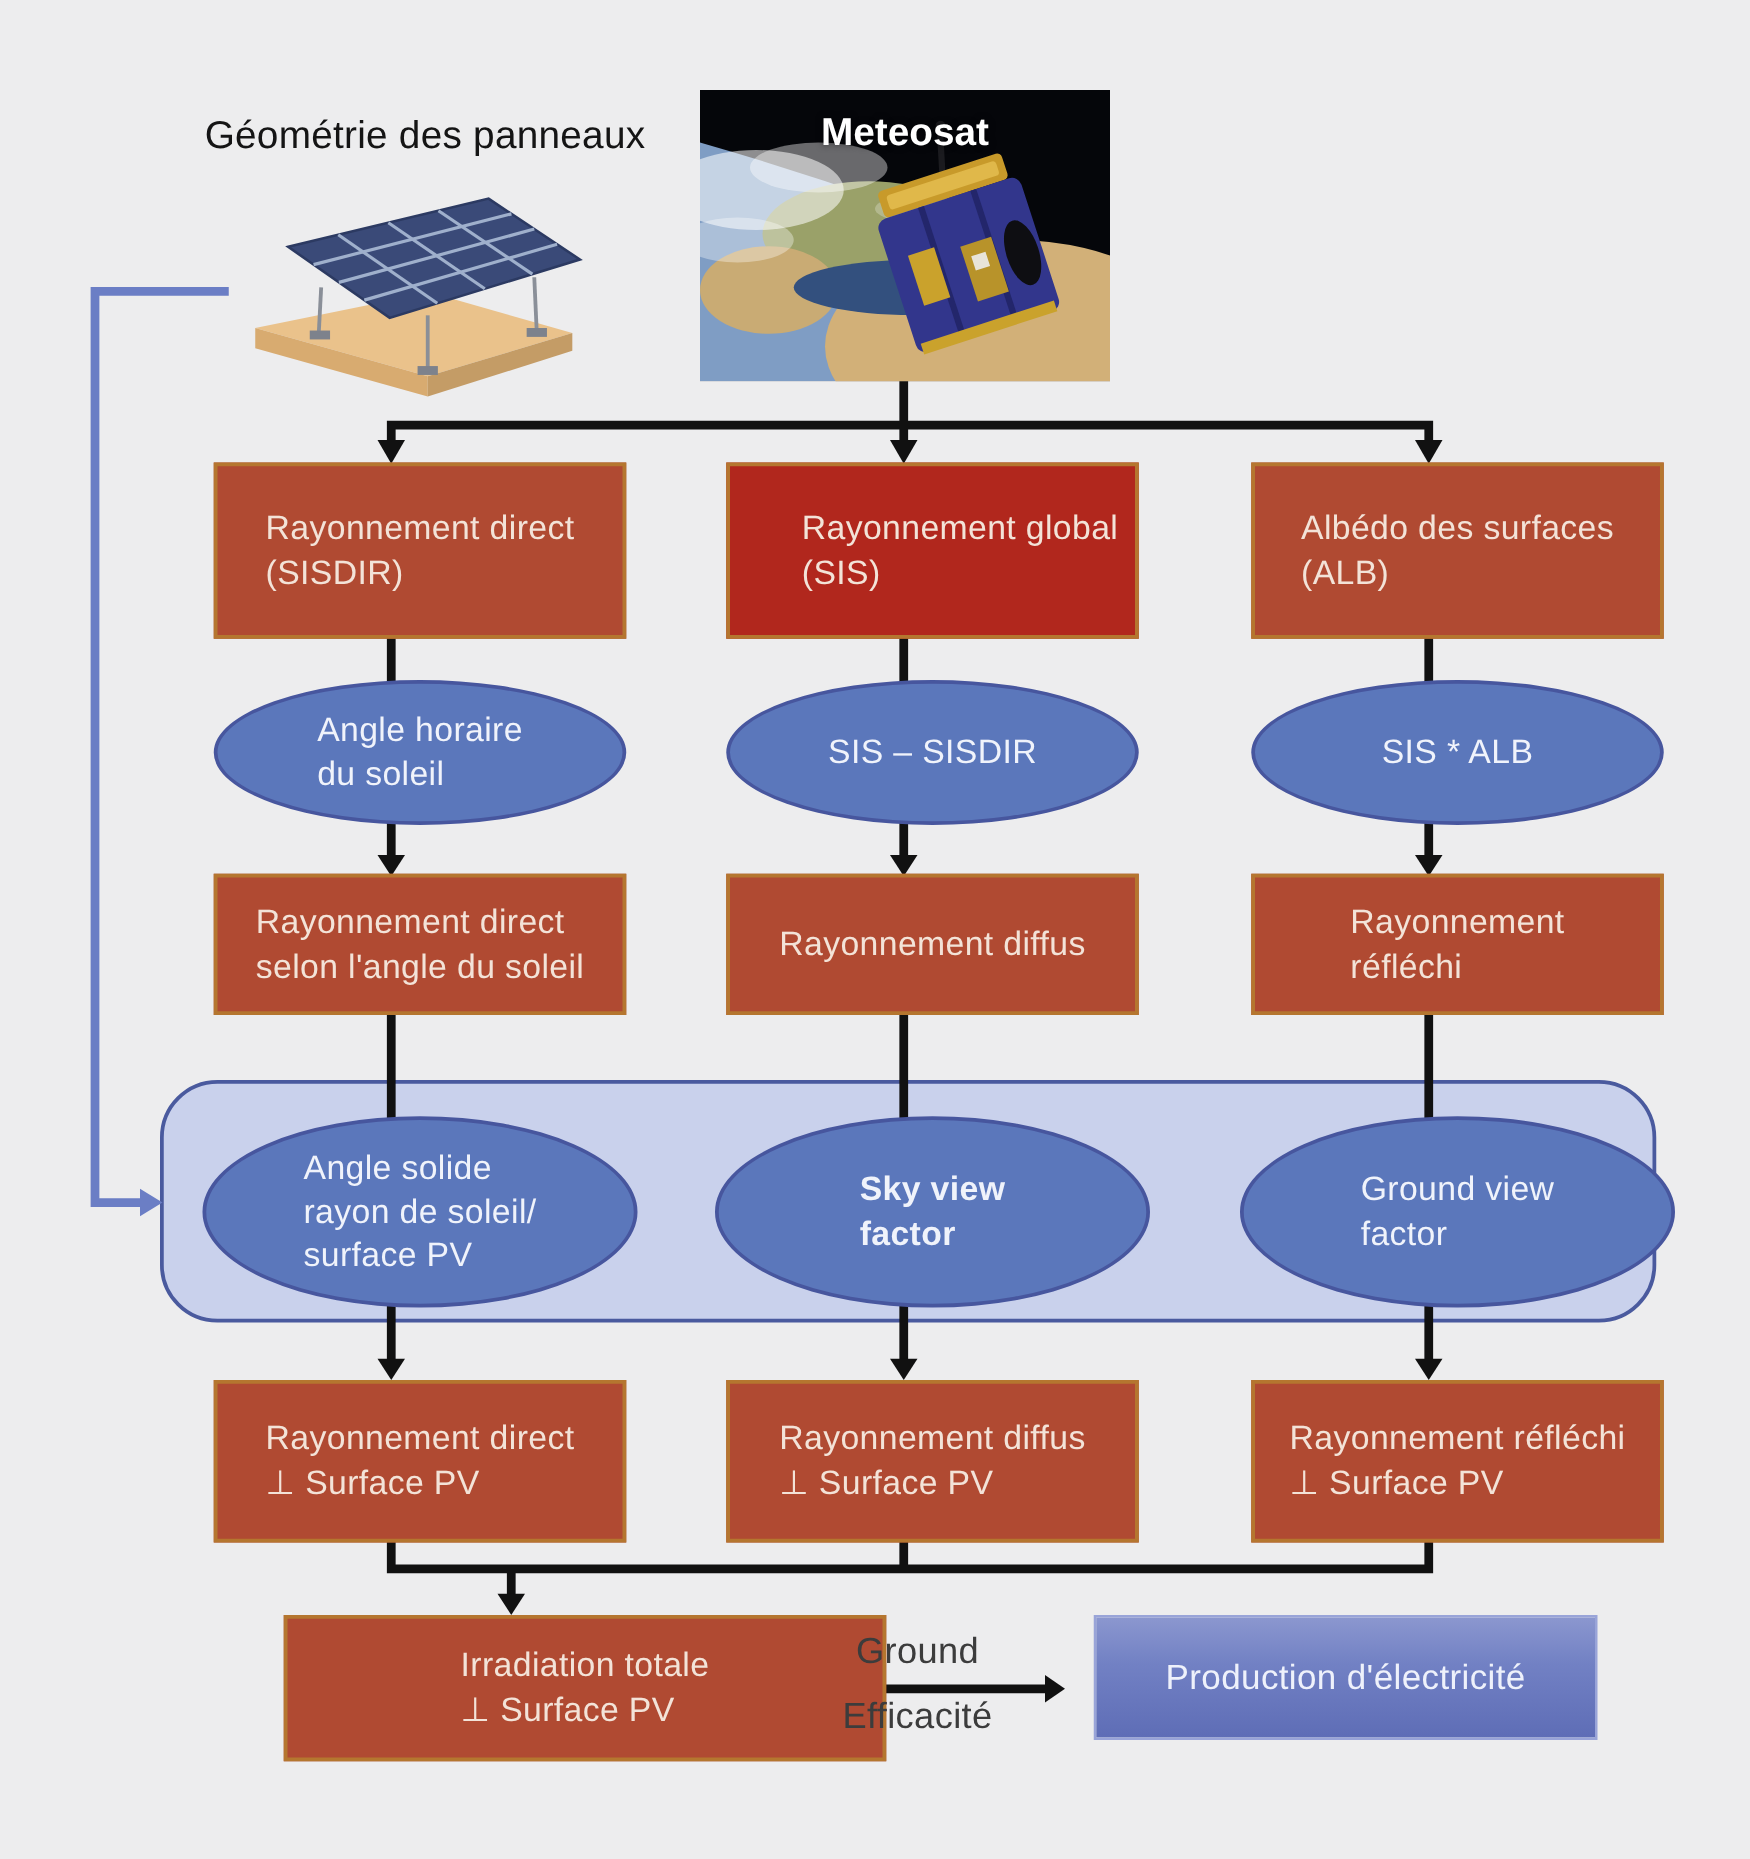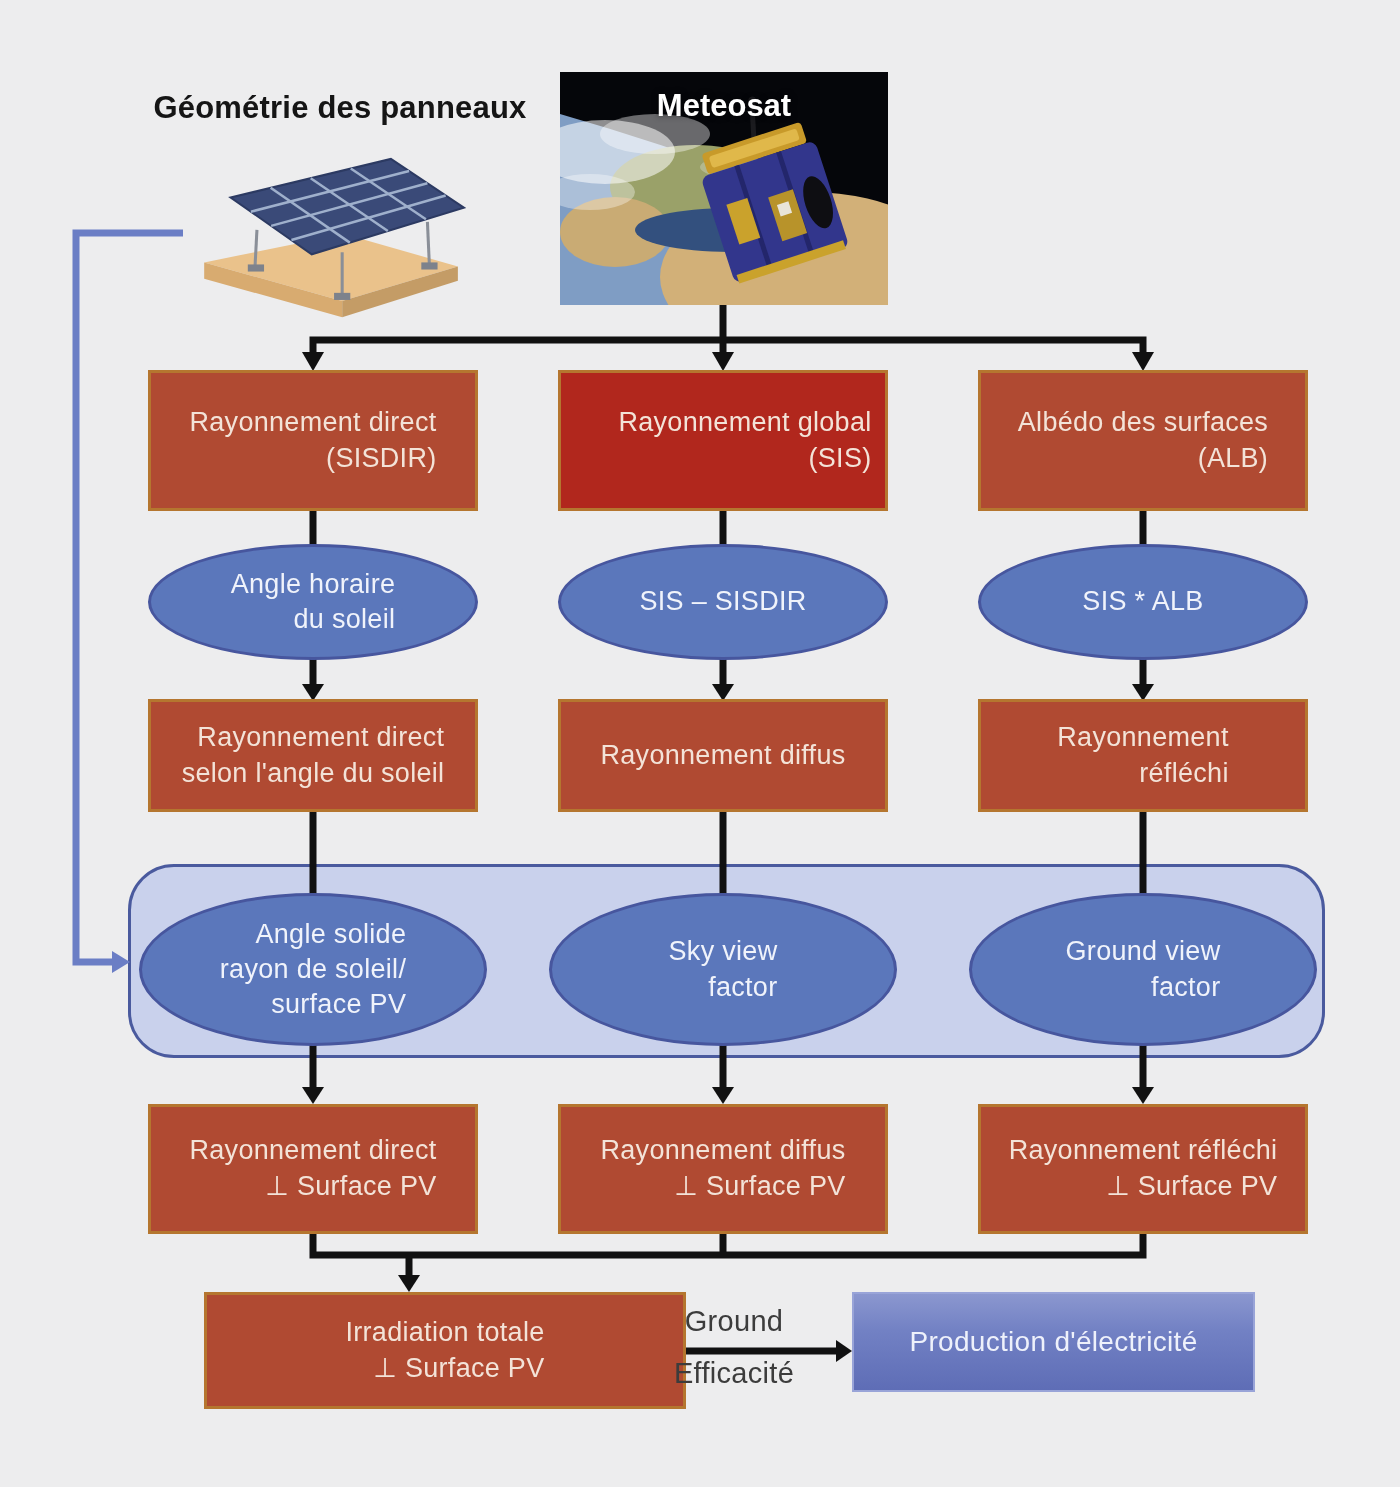--- a/index.html
+++ b/index.html
@@ -9,22 +9,23 @@
     font-family:"Liberation Sans",sans-serif;
     overflow:hidden;
   }
   .canvas{position:relative;width:1400px;height:1487px;background:#ededee;}
 
   .connectors{position:absolute;left:0;top:0;z-index:2;}
 
   .node{
     position:absolute;z-index:3;
     display:flex;align-items:center;justify-content:center;
-    text-align:right;white-space:pre-line;
+    text-align:left;white-space:pre-line;
     box-sizing:border-box;
+    margin-left:23px;
   }
 
   .rbox{
     width:330px;
     background:#b04a32;
     border:3px solid #b5762f;
     color:#f3e3d8;
     font-size:27px;line-height:1.32;letter-spacing:.3px;
   }
   .rbox.bright{background:#b1271d;padding-left:44px;}
@@ -37,21 +38,21 @@
   .c3{left:978px;}
 
   .ellipse{
     width:330px;height:116px;border-radius:50%;
     background:#5b77bb;border:3px solid #47569e;
     color:#f0f3fb;font-size:27px;line-height:1.3;letter-spacing:.3px;
   }
   .ops1{top:544px;}
   .ops2{top:893px;width:348px;height:153px;}
   .e1{left:139px;}
-  .e2{left:549px;}
+  .e2{left:549px;font-weight:bold;}
   .e3{left:969px;}
 
   .panel-container{
     position:absolute;z-index:1;
     left:128px;top:864px;width:1197px;height:194px;
     background:#c9d1ec;border:3px solid #4a5a9e;border-radius:46px;
     box-sizing:border-box;
   }
 
   .total-box{left:204px;top:1292px;width:482px;height:117px;}
@@ -64,21 +65,21 @@
 
   .edge-label{
     position:absolute;z-index:3;width:220px;text-align:center;
     color:#3c3c3c;font-size:29px;letter-spacing:.3px;
   }
   .edge-label.top{left:624px;top:1305px;}
   .edge-label.bottom{left:624px;top:1357px;}
 
   .diagram-title{
     position:absolute;z-index:3;left:140px;top:90px;width:400px;
-    text-align:center;font-size:31px;font-weight:700;color:#151515;
+    text-align:center;font-size:31px;font-weight:400;color:#151515;
     letter-spacing:.2px;
   }
   .sat-label{
     position:absolute;z-index:4;left:560px;top:88px;width:328px;
     text-align:center;font-size:31px;font-weight:700;color:#ffffff;
     text-shadow:0 0 6px rgba(0,0,0,.65);
   }
   .panel-art{position:absolute;z-index:3;left:192px;top:148px;}
   .sat-art{position:absolute;z-index:3;left:560px;top:72px;}
 </style>

